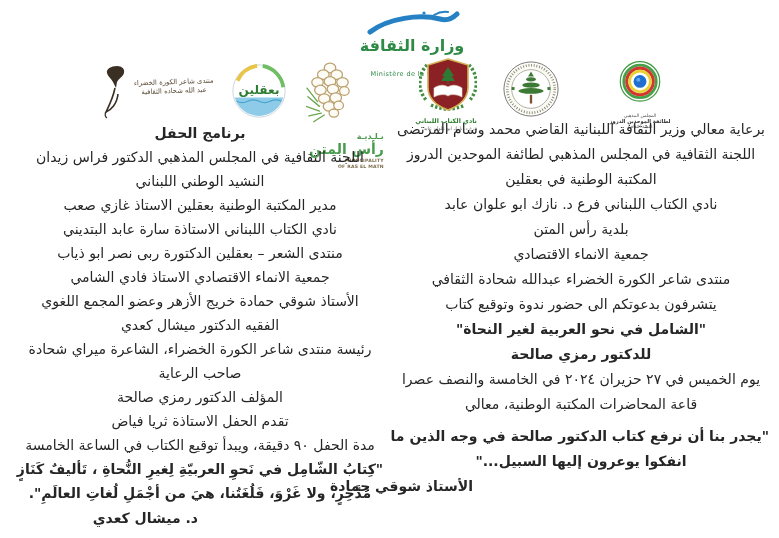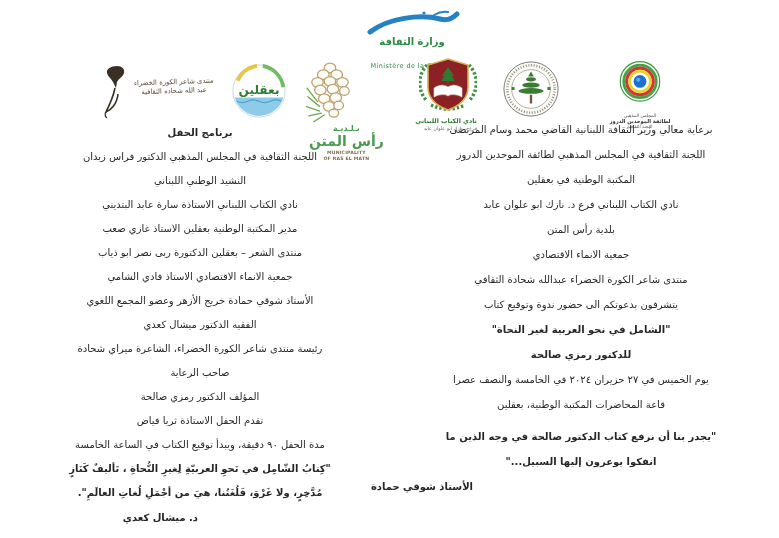--- a/index.html
+++ b/index.html
@@ -4,44 +4,44 @@
 <style>
   html,body{margin:0;padding:0;background:#e8e8e8;}
   .page{
     position:relative;width:779px;height:538px;background:#ffffff;
     font-family:"DejaVu Sans",sans-serif;color:#262626;overflow:hidden;
     margin:0 auto;
   }
   
   .ministry{position:absolute;left:348px;top:10px;width:128px;text-align:center;}
   .ministry .swoosh{display:block;margin:0 auto;}
-  .ministry .ar{font-size:10px;font-weight:bold;color:#2e8b46;letter-spacing:3px;direction:rtl;}
+  .ministry .ar{font-size:16px;font-weight:bold;color:#2e8b46;letter-spacing:3px;direction:rtl;}
   .ministry .fr{font-size:6.5px;font-weight:normal;color:#2e8b46;letter-spacing:.4px;margin-top:15px;}
   
   .logo{position:absolute;}
   .koura{left:92px;top:64px;width:122px;direction:rtl;}
   .koura .txt{display:inline-block;vertical-align:top;color:#5b4a36;font-size:6.8px;line-height:9px;text-align:center;margin-top:14px;transform:rotate(-2deg);}
   .koura svg{display:inline-block;vertical-align:top;}
   .bk-circle{left:231px;top:63px;}
   .rem{left:306px;top:58px;width:104px;}
   .rem .cone{float:left;}
-  .rem .rtxt{float:left;margin-left:3px;margin-top:0;text-align:center;direction:rtl;}
+  .rem .rtxt{float:left;margin-left:3px;margin-top:8px;direction:rtl;}
   .rem .ar1{color:#4a9b4f;font-size:8px;font-weight:bold;letter-spacing:2px;}
   .rem .ar2{color:#4a9b4f;font-size:14px;font-weight:bold;}
   .rem .en{color:#7a6a4a;font-size:4.6px;font-weight:bold;letter-spacing:.2px;margin-top:1px;}
   .bookclub{left:407px;top:57px;width:70px;text-align:right;}
   .bookclub .t1{color:#2e7d32;font-size:6.4px;font-weight:bold;margin-top:0px;direction:rtl;}
   .bookclub .t2{color:#6b6b6b;font-size:4.8px;direction:rtl;margin-top:1px;}
   .seal{left:502px;top:60px;}
   .druze{left:604px;top:60px;width:72px;text-align:center;}
   .druze .t1{color:#555;font-size:4.6px;direction:rtl;margin-top:1px;}
   .druze .t2{color:#333;font-size:5.2px;font-weight:bold;direction:rtl;}
   .druze .t3{color:#555;font-size:4.4px;direction:rtl;}
   
-  .col{position:absolute;direction:rtl;font-size:10px;}
+  .col{position:absolute;direction:rtl;font-size:14px;}
   .col .line{line-height:24px;text-align:center;white-space:nowrap;}
   .left-col{left:12px;top:121px;width:376px;}
   .right-col{left:393px;top:117px;width:376px;}
   .right-col .line{line-height:25px;}
   .bold{font-weight:bold;}
   .semibold{font-weight:600;}
   .gap-lg{}
   .gap-md{margin-top:7px;}
   .left-col .signature{text-align:right;padding-right:190px;line-height:26px;}
   .right-col .signature{padding-right:296px;line-height:25px;}
@@ -167,32 +167,32 @@
     <div class="line">اللجنة الثقافية في المجلس المذهبي لطائفة الموحدين الدروز</div>
     <div class="line">المكتبة الوطنية في بعقلين</div>
     <div class="line">نادي الكتاب اللبناني فرع د. نازك ابو علوان عابد</div>
     <div class="line">بلدية رأس المتن</div>
     <div class="line">جمعية الانماء الاقتصادي</div>
     <div class="line">منتدى شاعر الكورة الخضراء عبدالله شحادة الثقافي</div>
     <div class="line gap-lg">يتشرفون بدعوتكم الى حضور ندوة وتوقيع كتاب</div>
     <div class="line semibold">"الشامل في نحو العربية لغير النحاة"</div>
     <div class="line semibold">للدكتور رمزي صالحة</div>
     <div class="line">يوم الخميس في ٢٧ حزيران ٢٠٢٤ في الخامسة والنصف عصرا</div>
-    <div class="line">قاعة المحاضرات المكتبة الوطنية، بعقلين</div>
+    <div class="line">قاعة المحاضرات المكتبة الوطنية، معالي</div>
     <div class="line semibold gap-md">"يجدر بنا أن نرفع كتاب الدكتور صالحة في وجه الذين ما</div>
     <div class="line semibold">انفكوا يوعرون إليها السبيل..."</div>
     <div class="line semibold signature">الأستاذ شوقي حمادة</div>
   </div>
 
   <div class="col left-col">
     <div class="line bold">برنامج الحفل</div>
     <div class="line">اللجنة الثقافية في المجلس المذهبي الدكتور فراس زيدان</div>
     <div class="line">النشيد الوطني اللبناني</div>
+    <div class="line">مدير المكتبة الوطنية بعقلين الاستاذ غازي صعب</div>
     <div class="line">نادي الكتاب اللبناني الاستاذة سارة عابد البتديني</div>
-    <div class="line">مدير المكتبة الوطنية بعقلين الاستاذ غازي صعب</div>
     <div class="line">منتدى الشعر – بعقلين الدكتورة ربى نصر ابو ذياب</div>
     <div class="line">جمعية الانماء الاقتصادي الاستاذ فادي الشامي</div>
     <div class="line">الأستاذ شوقي حمادة خريج الأزهر وعضو المجمع اللغوي</div>
     <div class="line">الفقيه الدكتور ميشال كعدي</div>
     <div class="line">رئيسة منتدى شاعر الكورة الخضراء، الشاعرة ميراي شحادة</div>
     <div class="line">صاحب الرعاية</div>
     <div class="line">المؤلف الدكتور رمزي صالحة</div>
     <div class="line">تقدم الحفل الاستاذة ثريا فياض</div>
     <div class="line">مدة الحفل ٩٠ دقيقة، ويبدأ توقيع الكتاب في الساعة الخامسة</div>
     <div class="line bold">"كِتابُ الشّامِل في نَحوِ العربيّةِ لِغيرِ النُّحاةِ ، تَأليفٌ كَنَازٍ</div>

